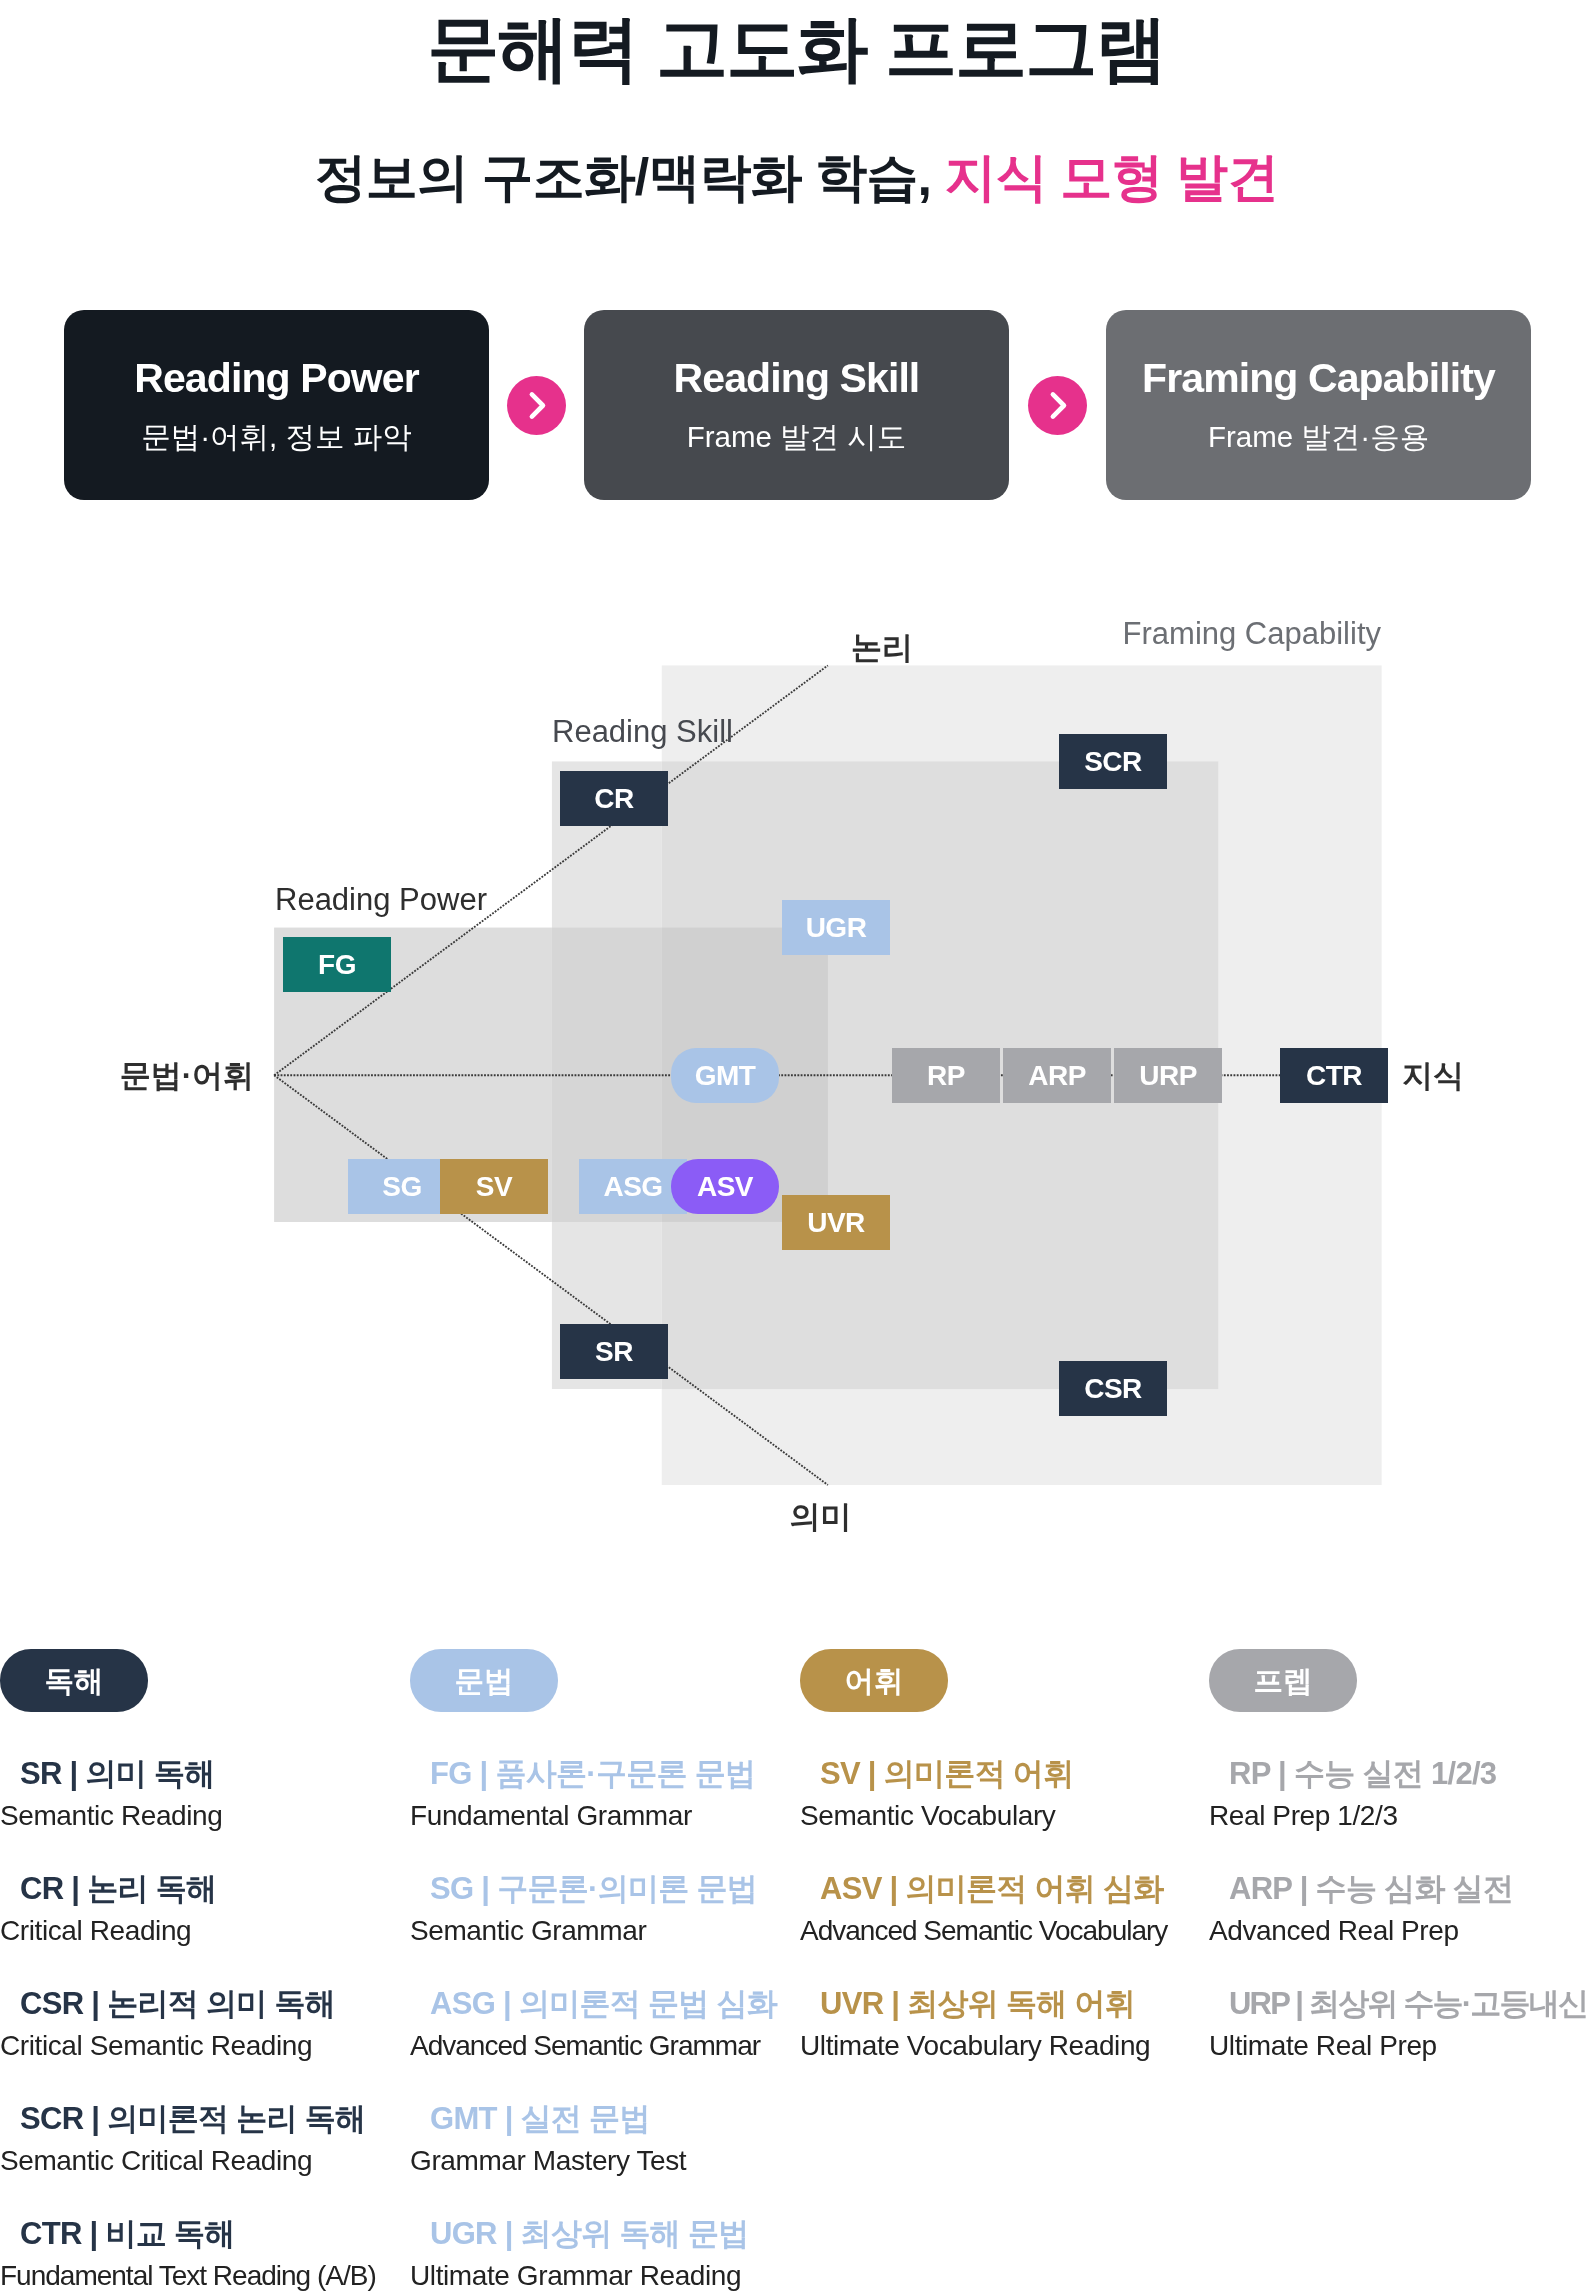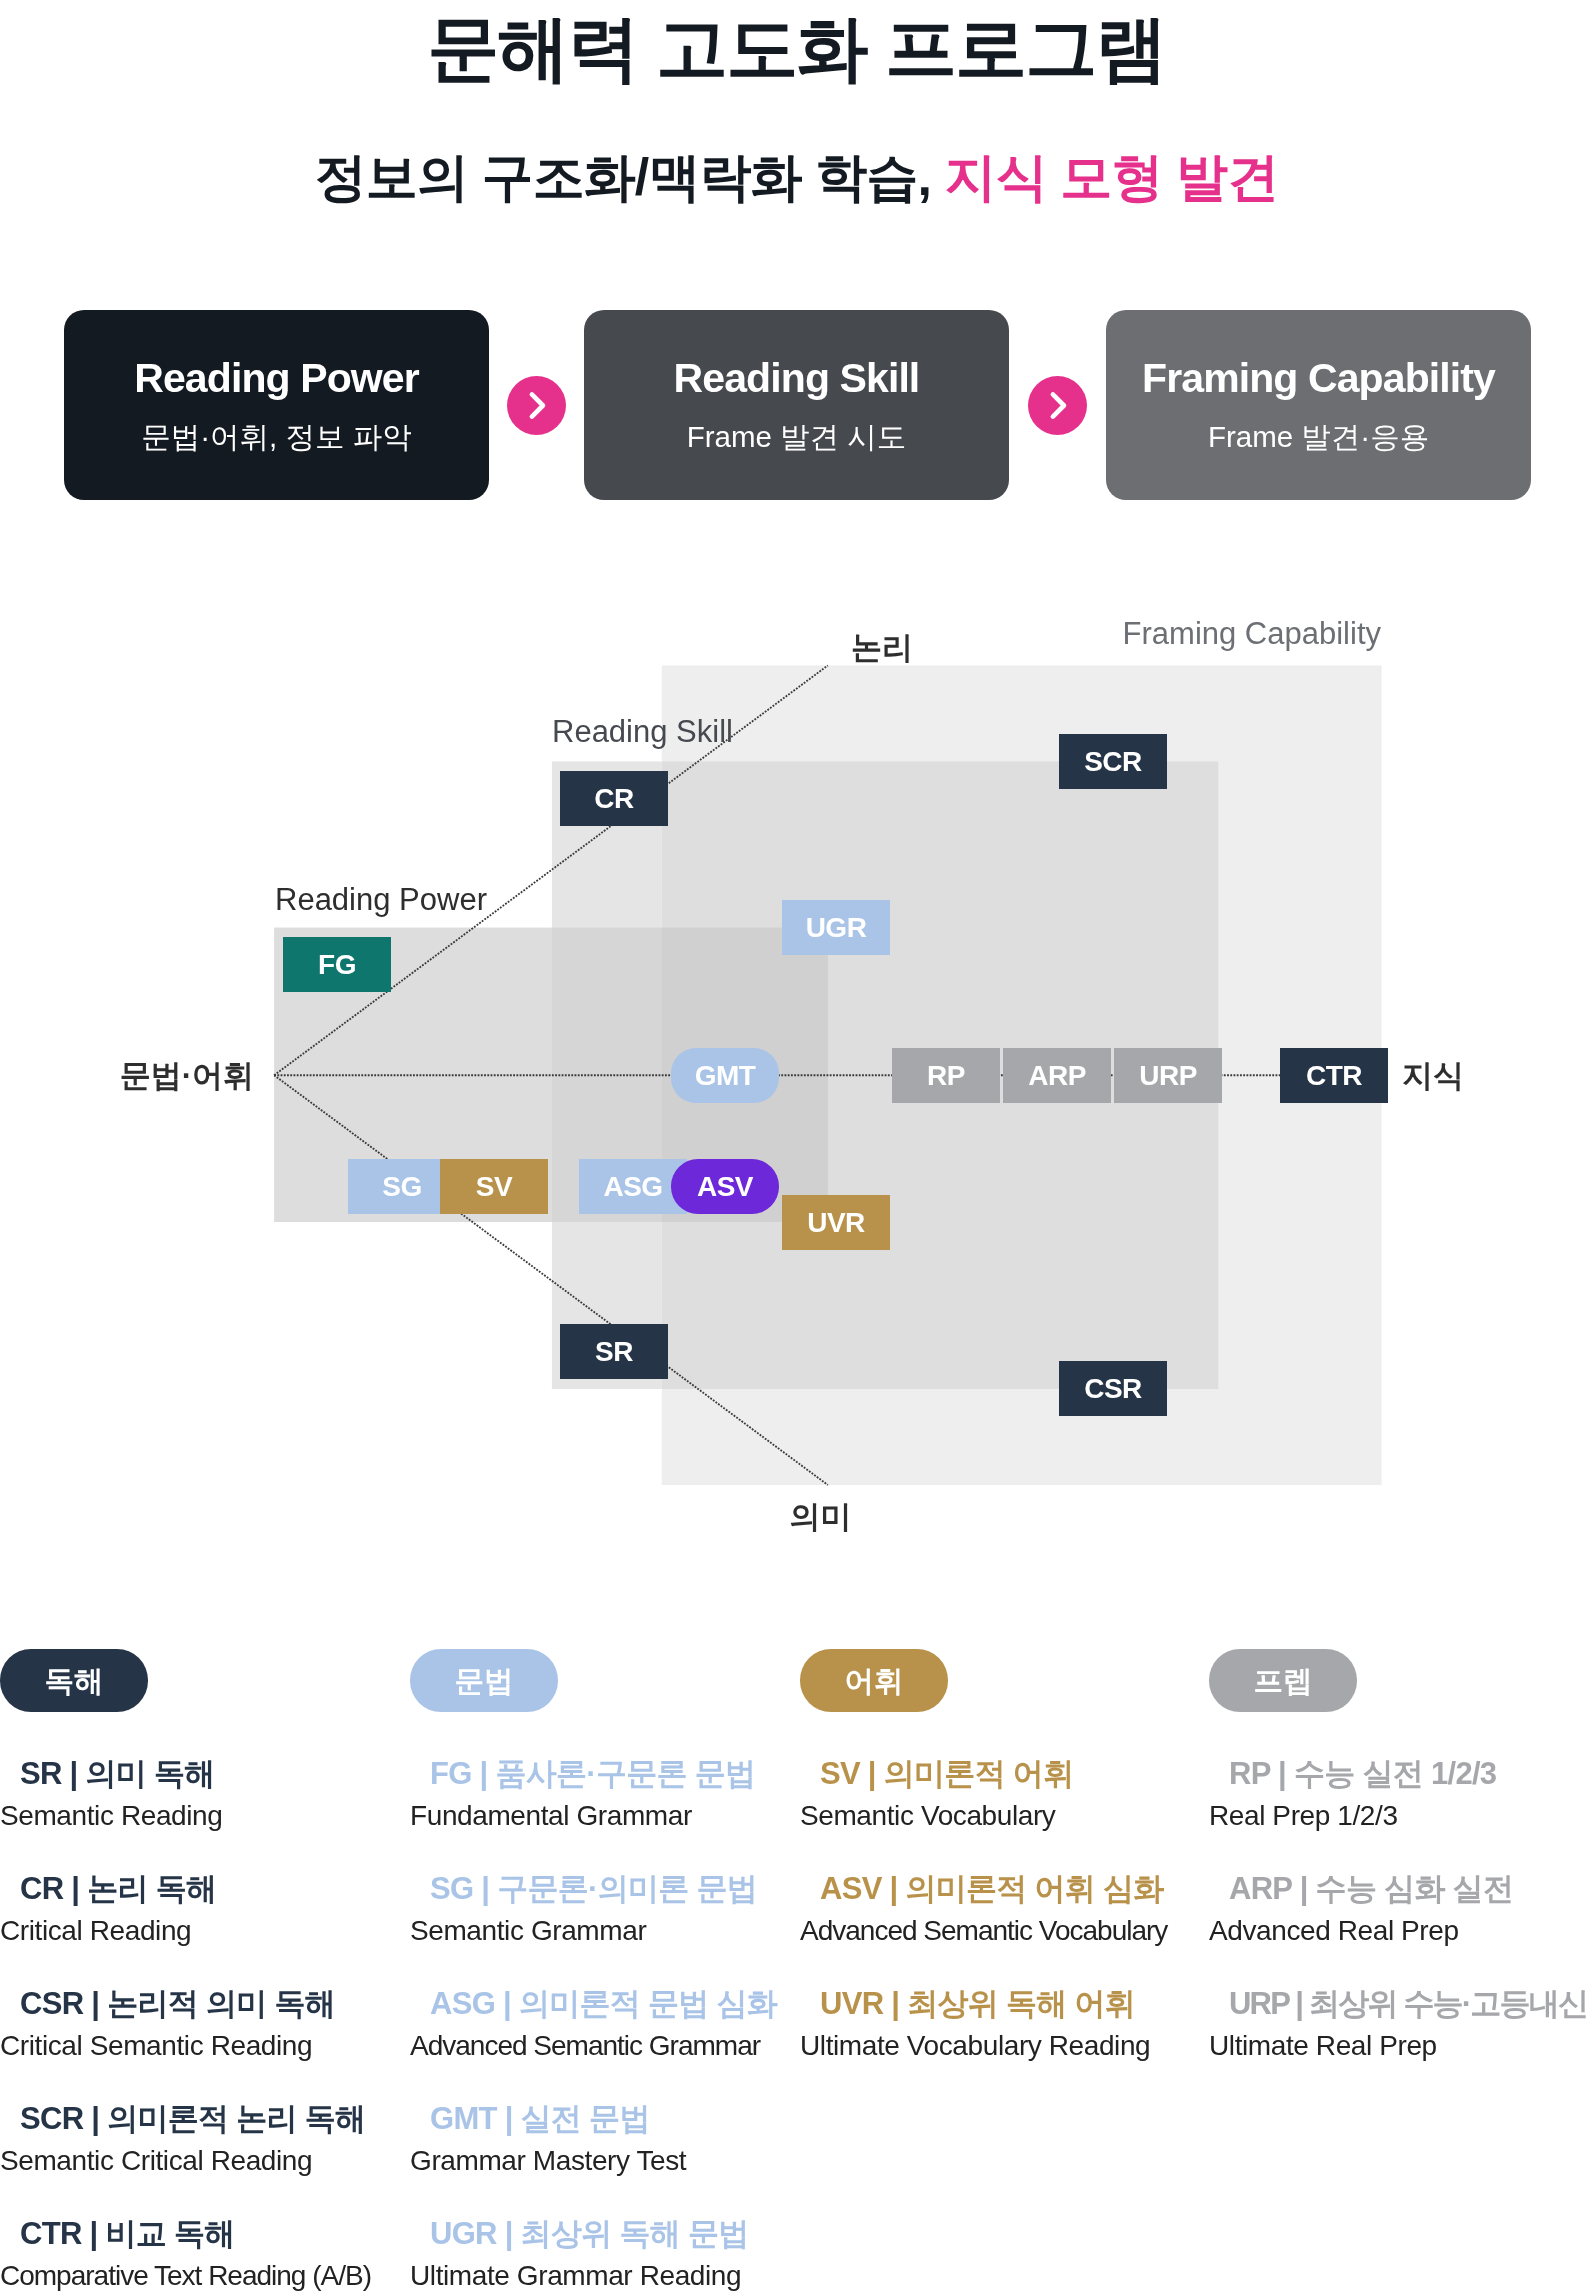--- a/index.html
+++ b/index.html
@@ -156,21 +156,21 @@
 <div class="tile t-ugr cat-grammar" style="background-color: rgb(169, 196, 231);">UGR</div>
 <div class="tile t-fg  cat-grammar" style="background-color: #0f766e; text-align: right;">FG</div>
 <div class="tile t-gmt cat-grammar" style="background-color: rgb(169, 196, 231); border-radius: 25px;">GMT</div>
 <div class="tile t-rp  cat-prep" style="background-color: rgb(166, 167, 171);">RP</div>
 <div class="tile t-arp cat-prep" style="background-color: rgb(166, 167, 171);">ARP</div>
 <div class="tile t-urp cat-prep" style="background-color: rgb(166, 167, 171);">URP</div>
 <div class="tile t-ctr cat-reading" style="background-color: rgb(38, 52, 71);">CTR</div>
 <div class="tile t-sg  cat-grammar" style="background-color: rgb(169, 196, 231);">SG</div>
 <div class="tile t-sv  cat-vocabulary" style="background-color: rgb(184, 146, 74);">SV</div>
 <div class="tile t-asg cat-grammar" style="background-color: rgb(169, 196, 231);">ASG</div>
-<div class="tile t-asv cat-vocabulary" style="background-color: #6d28d9; border-radius: 27px;">ASV</div>
+<div class="tile t-asv cat-vocabulary" style="background-color: #8b5cf6; border-radius: 27px;">ASV</div>
 <div class="tile t-uvr cat-vocabulary" style="background-color: rgb(184, 146, 74);">UVR</div>
 <div class="tile t-sr  cat-reading" style="background-color: rgb(38, 52, 71);">SR</div>
 <div class="tile t-csr cat-reading" style="background-color: rgb(38, 52, 71);">CSR</div>
 
 <div class="legend-col col-1">
   <div class="legend-pill cat-reading" style="background-color: rgb(38, 52, 71);">독해</div>
   <div class="legend-items">
     <div class="legend-item">
       <div class="legend-title c-reading" style="color: rgb(38, 52, 71);">SR | 의미 독해</div>
       <div class="legend-sub">Semantic Reading</div>
@@ -182,21 +182,21 @@
     <div class="legend-item">
       <div class="legend-title c-reading" style="color: rgb(38, 52, 71);">CSR | 논리적 의미 독해</div>
       <div class="legend-sub">Critical Semantic Reading</div>
     </div>
     <div class="legend-item">
       <div class="legend-title c-reading" style="color: rgb(38, 52, 71);">SCR | 의미론적 논리 독해</div>
       <div class="legend-sub">Semantic Critical Reading</div>
     </div>
     <div class="legend-item">
       <div class="legend-title c-reading" style="color: rgb(38, 52, 71);">CTR | 비교 독해</div>
-      <div class="legend-sub tight">Comparative Text Reading (A/B)</div>
+      <div class="legend-sub tight">Fundamental Text Reading (A/B)</div>
     </div>
   </div>
 </div>
 
 <div class="legend-col col-2">
   <div class="legend-pill cat-grammar" style="background-color: rgb(169, 196, 231);">문법</div>
   <div class="legend-items">
     <div class="legend-item">
       <div class="legend-title c-grammar" style="color: rgb(169, 196, 231);">FG | 품사론·구문론 문법</div>
       <div class="legend-sub">Fundamental Grammar</div>

